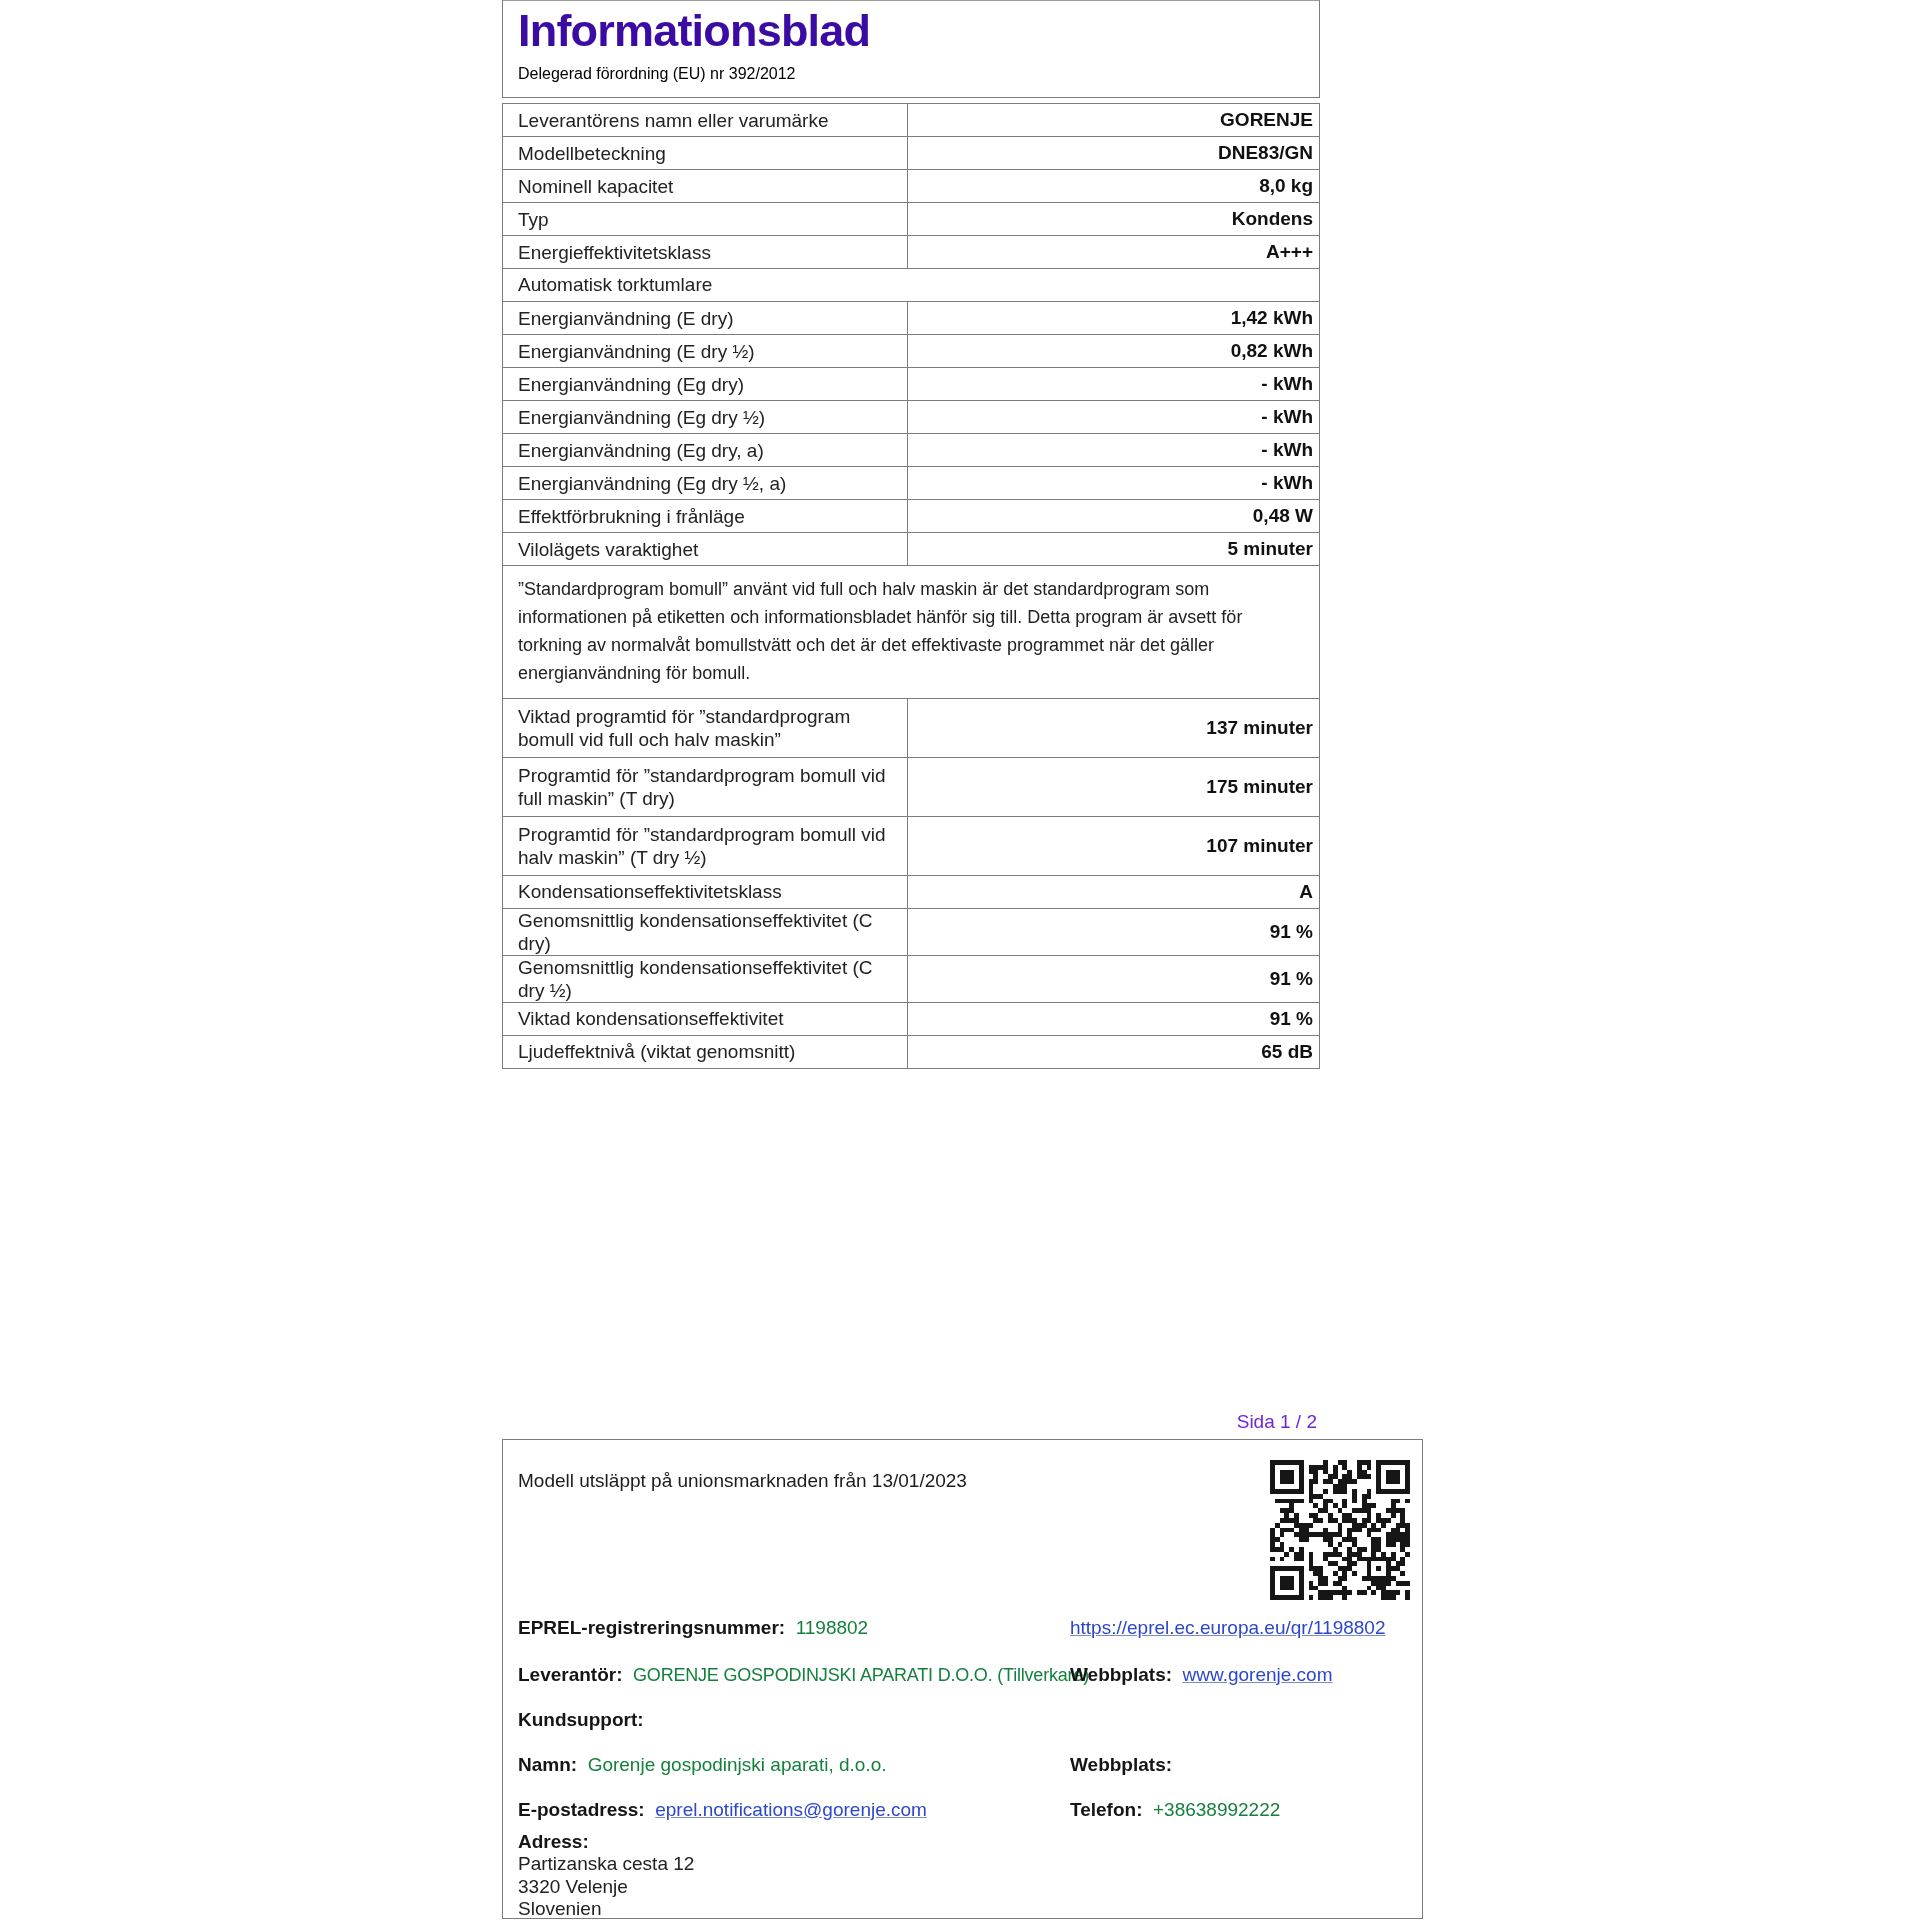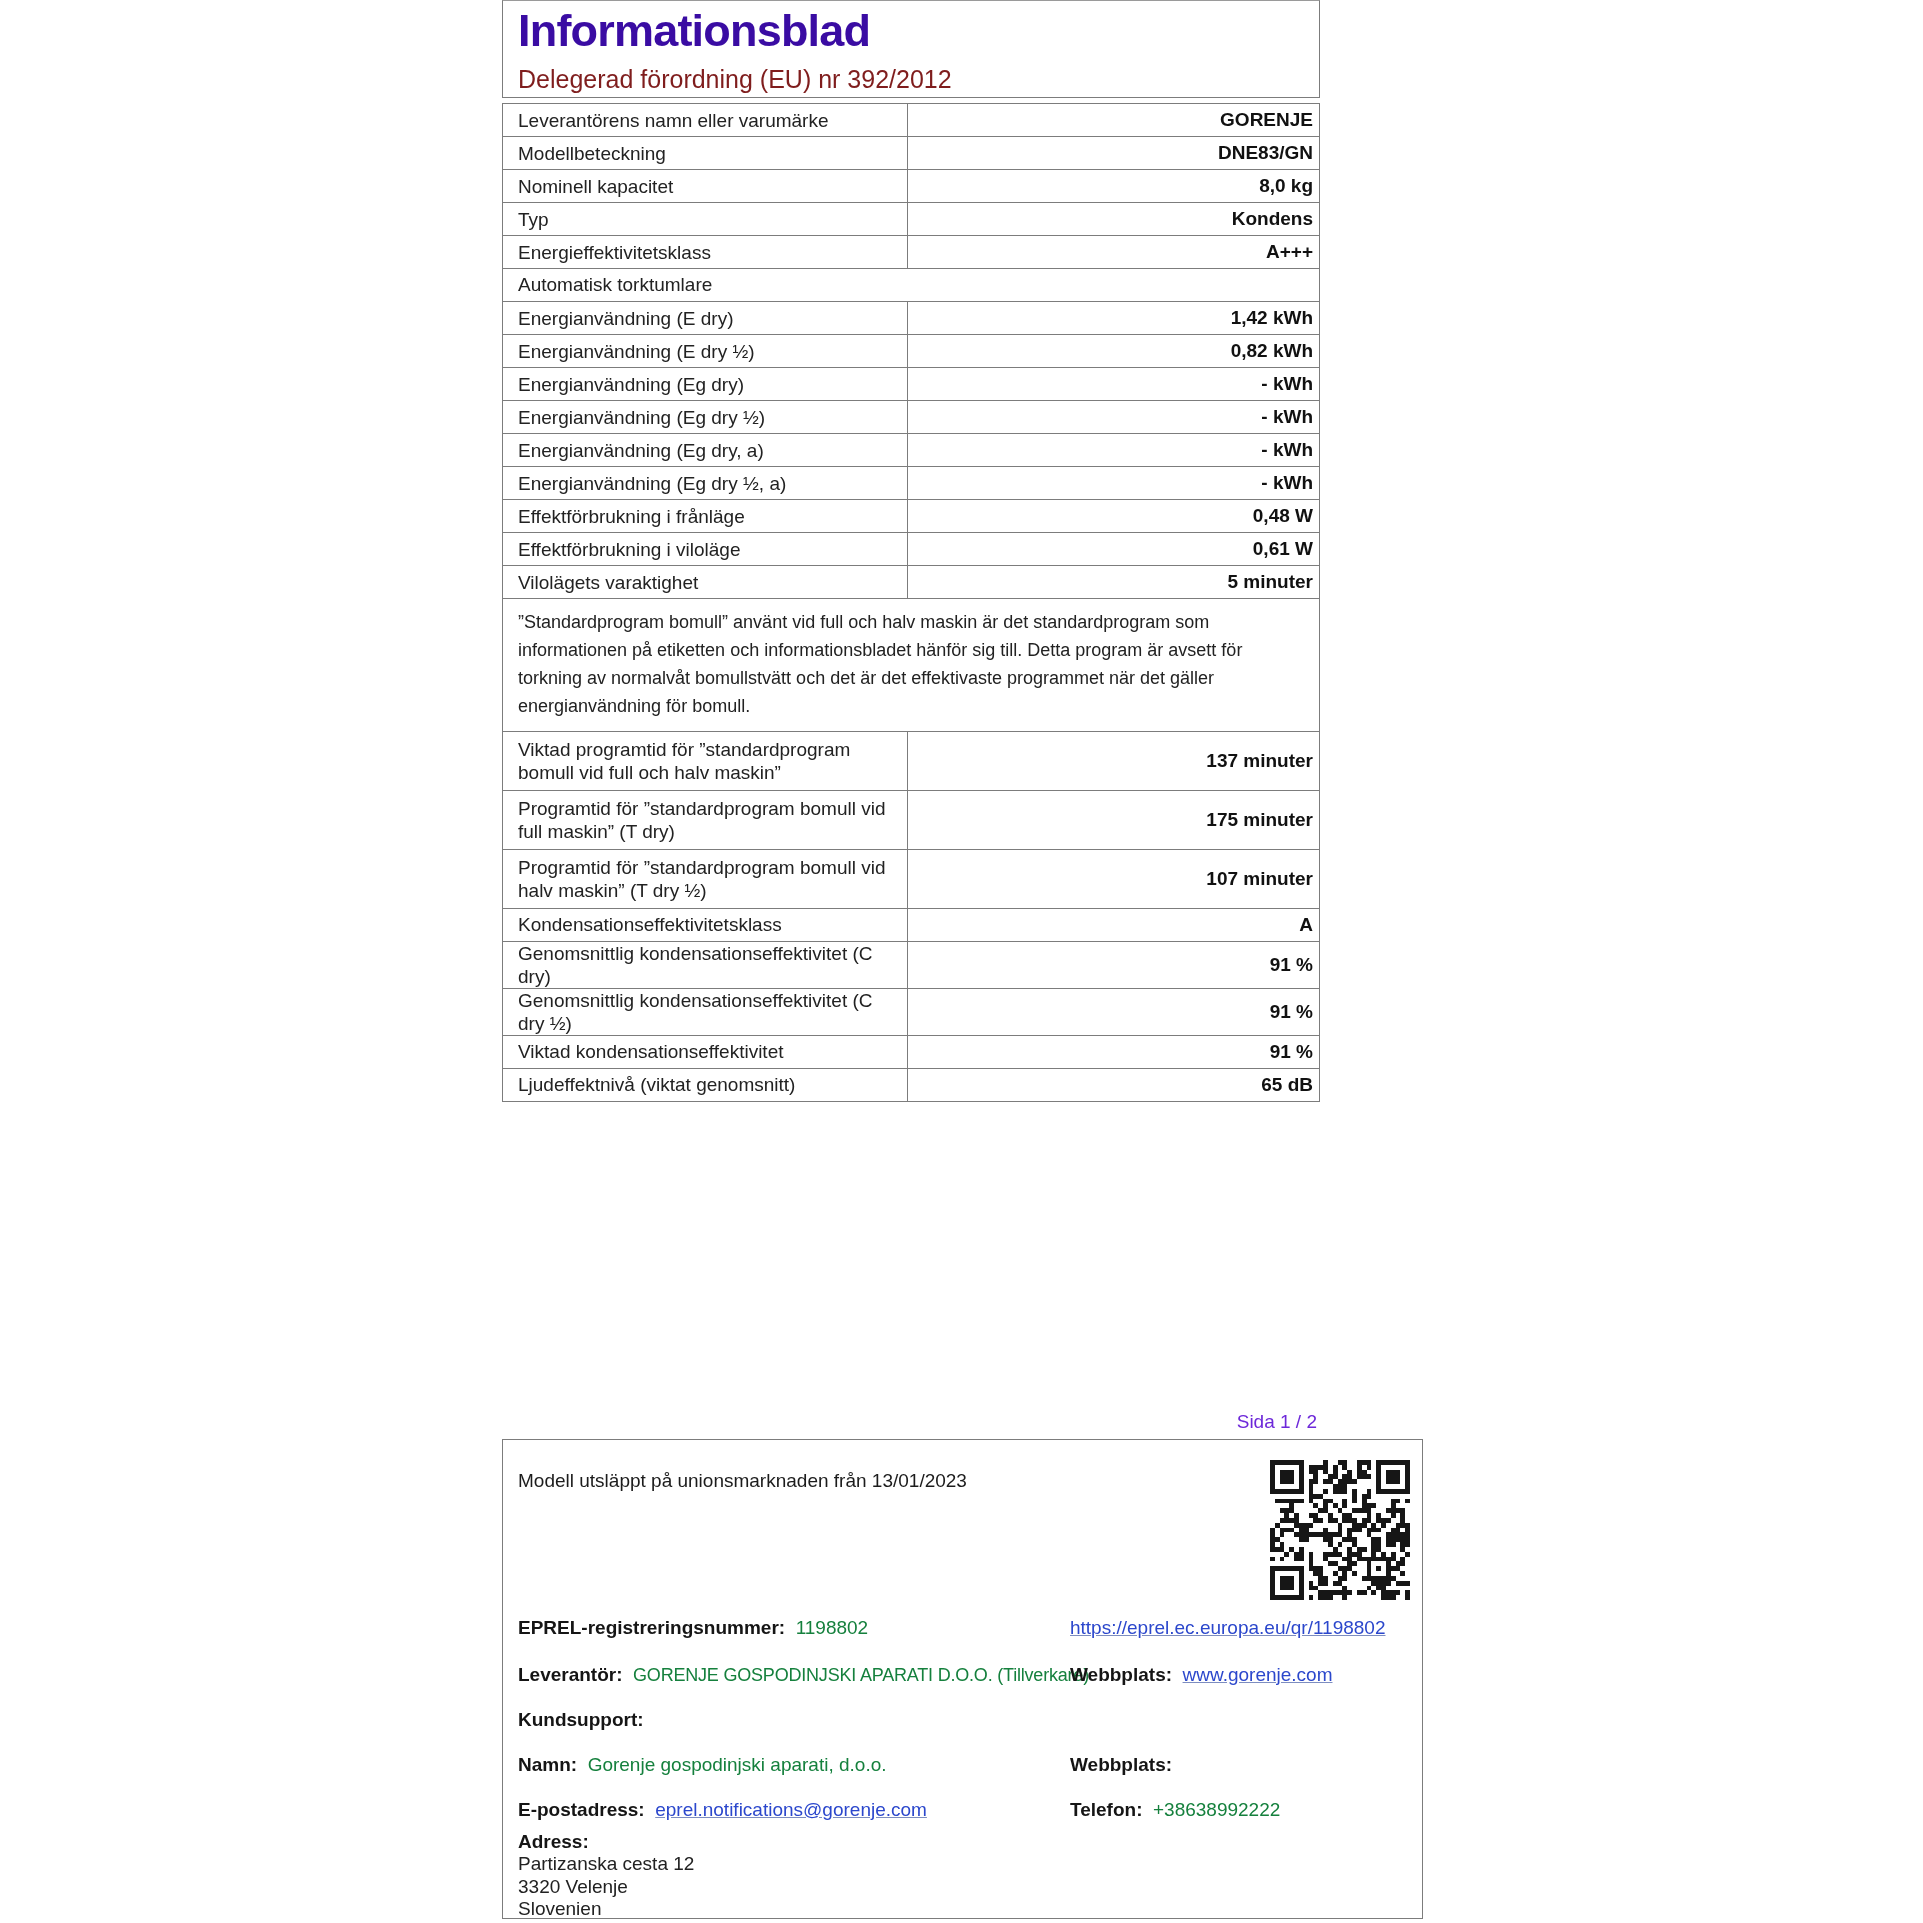--- a/index.html
+++ b/index.html
@@ -11,21 +11,21 @@
 
   
   .header-box{
     box-sizing:border-box;border:0.8px solid #7c7c7c;border-top-color:#9a9a9a;
     height:98px;padding:4.5px 15px 0 15px;
   }
   .doc-title{
     margin:0;font-size:45px;line-height:50px;font-weight:700;
     color:#3a0ca3;letter-spacing:-0.8px;
   }
-  .doc-subtitle{margin:9px 0 4px 0;font-size:25px;color:#7f1d1d;}
+  .doc-subtitle{margin:9px 0 4px 0;font-size:16px;color:#000000;}
 
   
   table.spec{
     width:100%;border-collapse:collapse;margin-top:5.3px;table-layout:fixed;
     font-size:19px;color:#222;
   }
   table.spec td{border:0.8px solid #7c7c7c;vertical-align:middle;}
   col.c-label{width:49.6%;}
   tr.kv td, tr.section td{height:32px;}
   tr.kv2 td{height:58px;}
@@ -110,24 +110,20 @@
           <td class="lbl">Energianvändning (Eg dry, a)</td>
           <td class="val">- kWh</td>
         </tr>
         <tr class="kv">
           <td class="lbl">Energianvändning (Eg dry ½, a)</td>
           <td class="val">- kWh</td>
         </tr>
         <tr class="kv">
           <td class="lbl">Effektförbrukning i frånläge</td>
           <td class="val">0,48 W</td>
-        </tr>
-        <tr class="kv">
-          <td class="lbl">Effektförbrukning i viloläge</td>
-          <td class="val">0,61 W</td>
         </tr>
         <tr class="kv">
           <td class="lbl">Vilolägets varaktighet</td>
           <td class="val">5 minuter</td>
         </tr>
         <tr class="note">
           <td colspan="2" class="note">”Standardprogram bomull” använt vid full och halv maskin är det standardprogram som informationen på etiketten och informationsbladet hänför sig till. Detta program är avsett för torkning av normalvåt bomullstvätt och det är det effektivaste programmet när det gäller energianvändning för bomull.</td>
         </tr>
         <tr class="kv2">
           <td class="lbl">Viktad programtid för ”standardprogram bomull vid full och halv maskin”</td>

